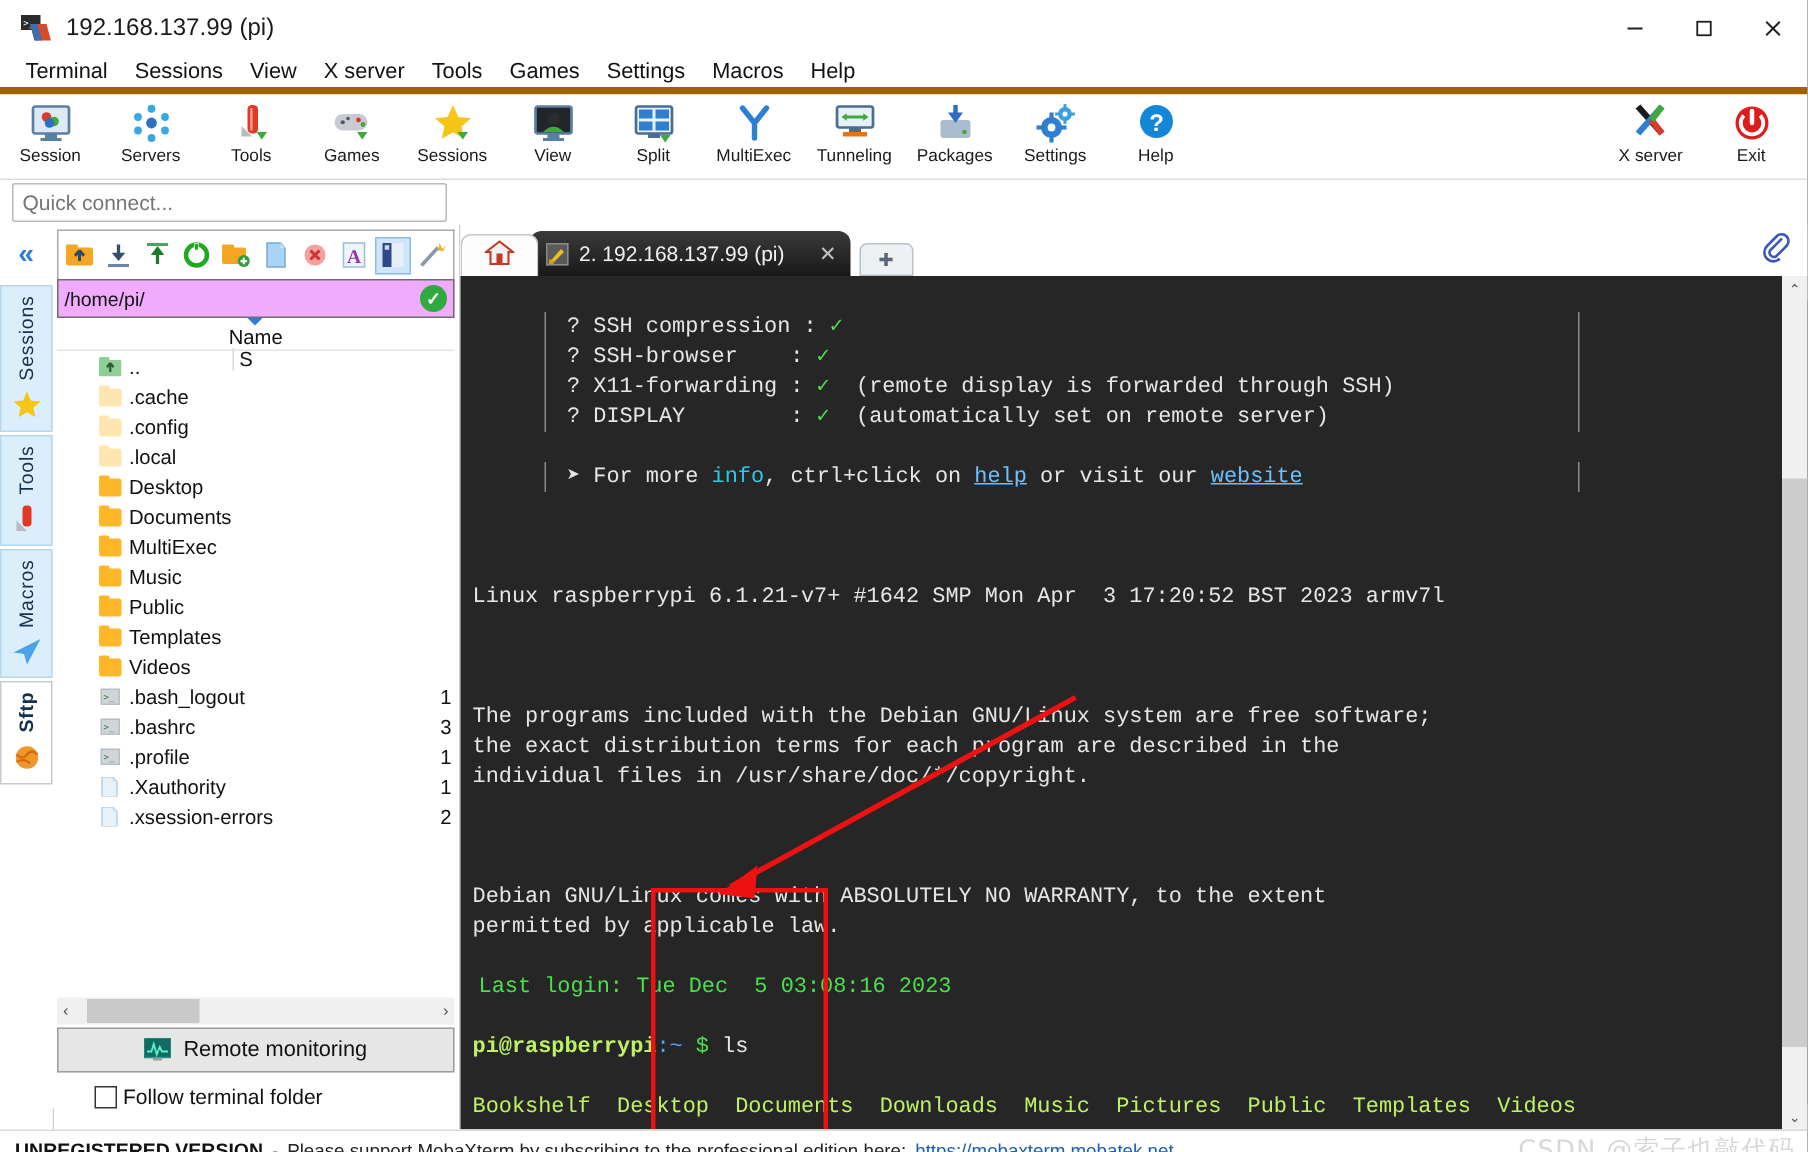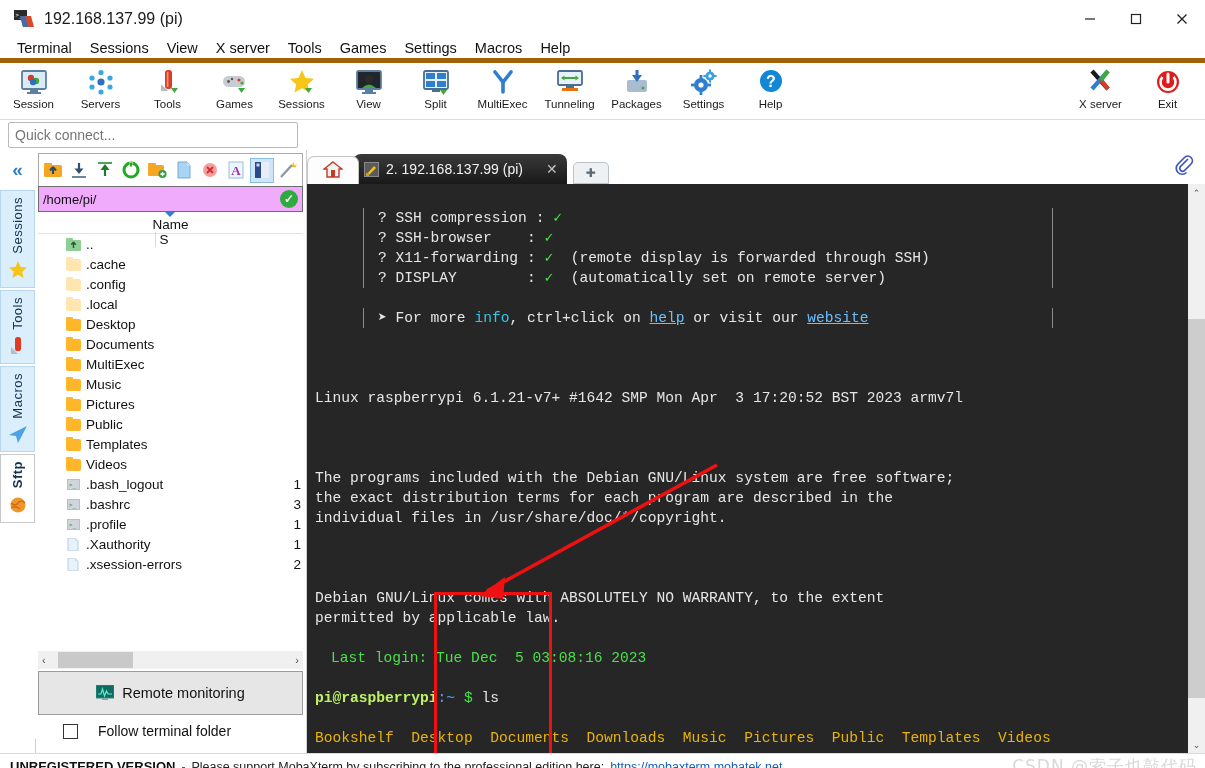--- a/index.html
+++ b/index.html
@@ -116,25 +116,25 @@
   .folder.pale { background:#ffe5b0; }
   .folder.pale:before { background:#ffe5b0; }
   .fname { flex:1; }
   .fsize { width:32px; text-align:right; padding-right:2px; }
   .sftp-hscroll {
     height:18px; margin: 0 3px; background:#f0f0f0; display:flex; align-items:center;
     justify-content:space-between; font-size:11px; color:#505050; position:relative;
   }
   .hthumb { position:absolute; left:20px; top:1px; width:75px; height:16px; background:#c9c9c9; }
   .rm-btn {
-    margin: 2px 3px 0 3px; height:44px; background:#e6e6e6; border:1px solid #9c9c9c;
+    margin: 2px 3px 0 3px; height:30px; background:#e6e6e6; border:1px solid #9c9c9c;
     display:flex; align-items:center; justify-content:center; gap:8px;
     font-size:14.5px; color:#111;
   }
-  .follow-row { margin: 8px 3px 0 3px; display:flex; align-items:center; gap:20px; padding-left:25px; }
+  .follow-row { margin: 8px 3px 0 3px; display:flex; align-items:center; gap:4px; padding-left:25px; }
   .cbox { width:15px; height:15px; border:1.5px solid #333; background:#fff; }
   .follow-lbl { font-size:14px; color:#111; }
   .sftp-bottom-fill { flex:none; height:14px; border-left:1px solid #cfcfcf; }
 
   
   .termcol { flex:1; display:flex; flex-direction:column; min-width:0; }
   .tabbar { height:34px; background:#fff; display:flex; align-items:flex-end; position:relative; }
   .tab-home {
     width:52px; height:28px; background:#fdfdfd; border:1px solid #c4c4c4; border-bottom:none;
     border-radius:7px 7px 0 0; display:flex; align-items:center; justify-content:center;
@@ -155,21 +155,21 @@
   .clip-ico { position:absolute; right:10px; top:4px; width:22px; height:22px; }
 
   .termwrap { flex:1; display:flex; background:#262626; position:relative; min-height:0; }
   .term {
     flex:1; font-family:"DejaVu Sans Mono", monospace; font-size:14.6px; line-height:20px;
     color:#e6e6e6; padding: 4px 0 0 0; white-space:pre; overflow:hidden; position:relative;
   }
   .term pre { font-family:Liberation Mono, monospace; font-size:inherit; line-height:20px; margin:0; }
   .tgreen { color:#4ae04a; }
   .tgreen-b { color:#bef264; font-weight:bold; }
-  .tcyan { color:#eab308; }
+  .tcyan { color:#bef264; }
   .tblue { color:#4ea6ff; }
   .tlink { color:#6bc0ff; text-decoration:underline; }
   .tlink2 { color:#2fc8e8; }
   .tbox {
     border-left:1px solid #8a8a8a; border-right:1px solid #8a8a8a;
     display:inline-block;
   }
   .termscroll { width:17px; background:#f0f0f0; display:flex; flex-direction:column; flex:none; }
   .ts-arrow { height:17px; display:flex; align-items:center; justify-content:center; font-size:9px; color:#505050; background:#f0f0f0;}
   .ts-track { flex:1; position:relative; }
@@ -621,27 +621,20 @@
         <span class="fico">
             <span class="folder"></span>
           </span>
         <span class="fname">Music</span>
         <span class="fsize"></span>
       </div>
       <div class="frow">
         <span class="fico">
             <span class="folder"></span>
           </span>
-        <span class="fname">Pictures</span>
-        <span class="fsize"></span>
-      </div>
-      <div class="frow">
-        <span class="fico">
-            <span class="folder"></span>
-          </span>
         <span class="fname">Public</span>
         <span class="fsize"></span>
       </div>
       <div class="frow">
         <span class="fico">
             <span class="folder"></span>
           </span>
         <span class="fname">Templates</span>
         <span class="fsize"></span>
       </div>
@@ -769,21 +762,21 @@
 <pre style="padding-left:56px"><span class="tbox" style="padding:0 8px 0 14px; width:690px;"><span>➤ For more </span><span class="tlink2">info</span><span>, ctrl+click on </span><span class="tlink">help</span><span> or visit our </span><span class="tlink">website</span></span></pre>
 <pre style="padding-left:8px">&nbsp;</pre>
 <pre style="padding-left:8px"><span>Linux raspberrypi 6.1.21-v7+ #1642 SMP Mon Apr  3 17:20:52 BST 2023 armv7l</span></pre>
 <pre style="padding-left:8px">&nbsp;</pre>
 <pre style="padding-left:8px"><span>The programs included with the Debian GNU/Linux system are free software;
 the exact distribution terms for each program are described in the
 individual files in /usr/share/doc/*/copyright.</span></pre>
 <pre style="padding-left:8px">&nbsp;</pre>
 <pre style="padding-left:8px"><span>Debian GNU/Linux comes with ABSOLUTELY NO WARRANTY, to the extent
 permitted by applicable law.</span></pre>
-<pre style="padding-left:24px"><span class="tgreen">Last login: Tue Dec  5 03:08:16 2023</span></pre>
+<pre style="padding-left:12px"><span class="tgreen">Last login: Tue Dec  5 03:08:16 2023</span></pre>
 <pre style="padding-left:8px"><span class="tgreen-b">pi@raspberrypi</span><span class="tblue">:~ </span><span class="tgreen">$ </span><span>ls</span></pre>
 <pre style="padding-left:8px"><span class="tcyan">Bookshelf  Desktop  Documents  Downloads  Music  Pictures  Public  Templates  Videos</span></pre>
 
 
 
 
 
 
 
 

